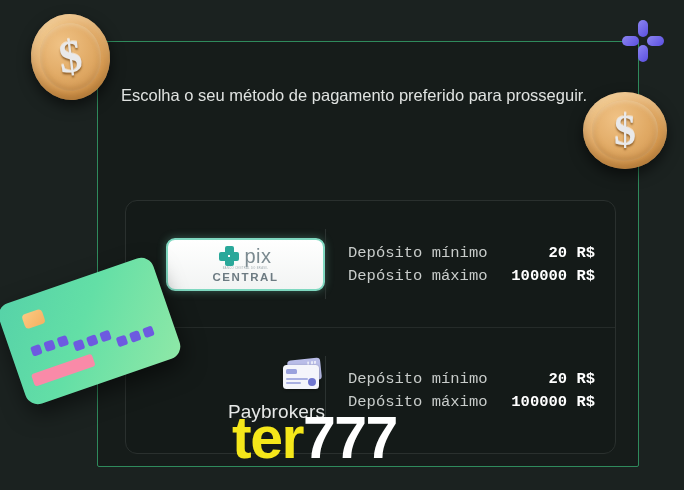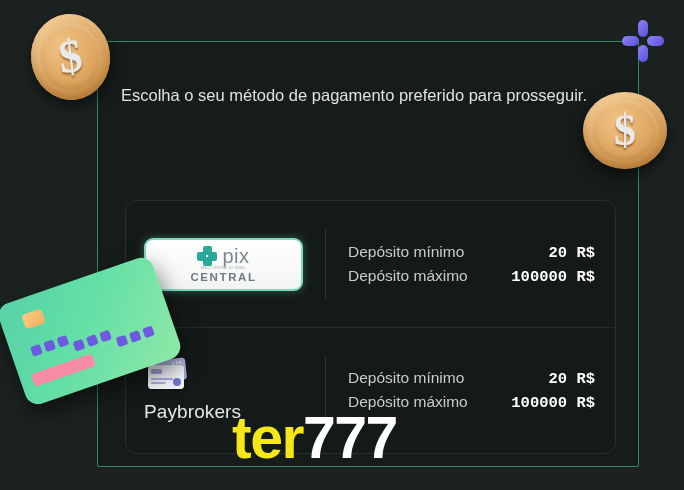--- a/index.html
+++ b/index.html
@@ -172,21 +172,21 @@
     align-items: center;
     height: 126px;
     padding: 0 20px 0 18px;
   }
   .method-row + .method-row { border-top: 1px solid #252b29; }
 
   .method-logo {
     width: 181px;
     display: flex;
     flex-direction: column;
-    align-items: flex-start;
+    align-items: flex-end;
     justify-content: center;
     gap: 9px;
   }
 
   
   .pix-tile {
     width: 159px;
     height: 53px;
     border-radius: 9px;
     background: linear-gradient(180deg, #ffffff 0%, #f2f4f3 100%);
@@ -307,20 +307,21 @@
     gap: 5px;
   }
   .limit-line {
     display: flex;
     align-items: baseline;
     justify-content: space-between;
   }
   .limit-label {
     font-size: 15.5px;
     color: #c8ccca;
+    font-family: Liberation Mono, monospace;
   }
   .limit-value {
     font-size: 15.5px;
     font-weight: bold;
     color: #ffffff;
     white-space: nowrap;
     font-family: Liberation Mono, monospace;
   }
 
   

